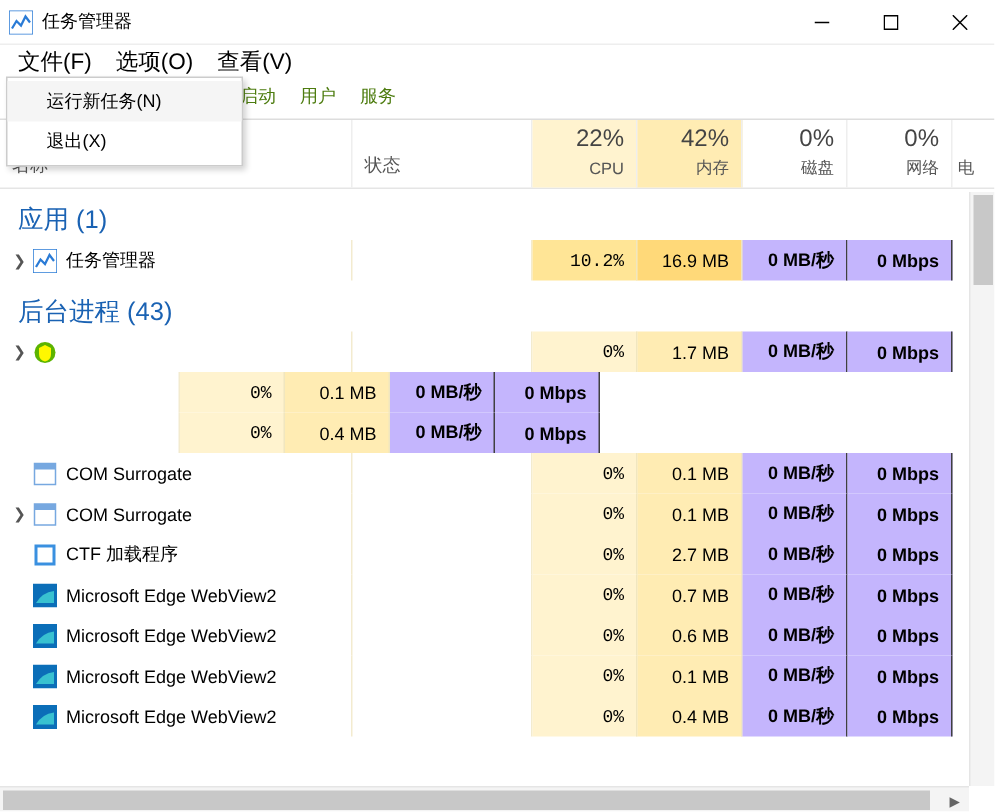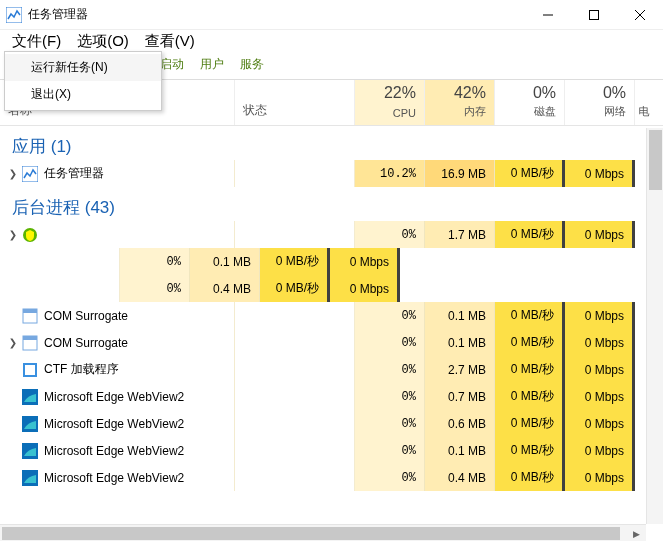--- a/index.html
+++ b/index.html
@@ -157,21 +157,21 @@
   .cell-num {
     flex: 0 0 70px;
     display:flex; align-items:center; justify-content:flex-end;
     padding-right: 8px;
     border-right: 1px solid #f0e6bf;
   }
   .cell-num.cpu { background:#fff3cf;font-family:Liberation Mono, monospace; }
   .cell-num.mem { background:#ffecb3; }
   .cell-num.cpu.hi { background:#ffe596; }
   .cell-num.mem.hi { background:#ffd979; }
-  .cell-num.disk, .cell-num.net { background:#fde047; border-right:3px solid #404040;}
+  .cell-num.disk, .cell-num.net { background:#c4b5fd; border-right:1px solid #404040;font-weight:bold;}
   
   .spacer { height:6px; }
   
   .v-scroll {
     position:absolute;
     right:0; top:128px;
     width:17px; height:396px;
     background:#f4f4f4;
     border-left:1px solid #e5e5e5;
     z-index:5;

